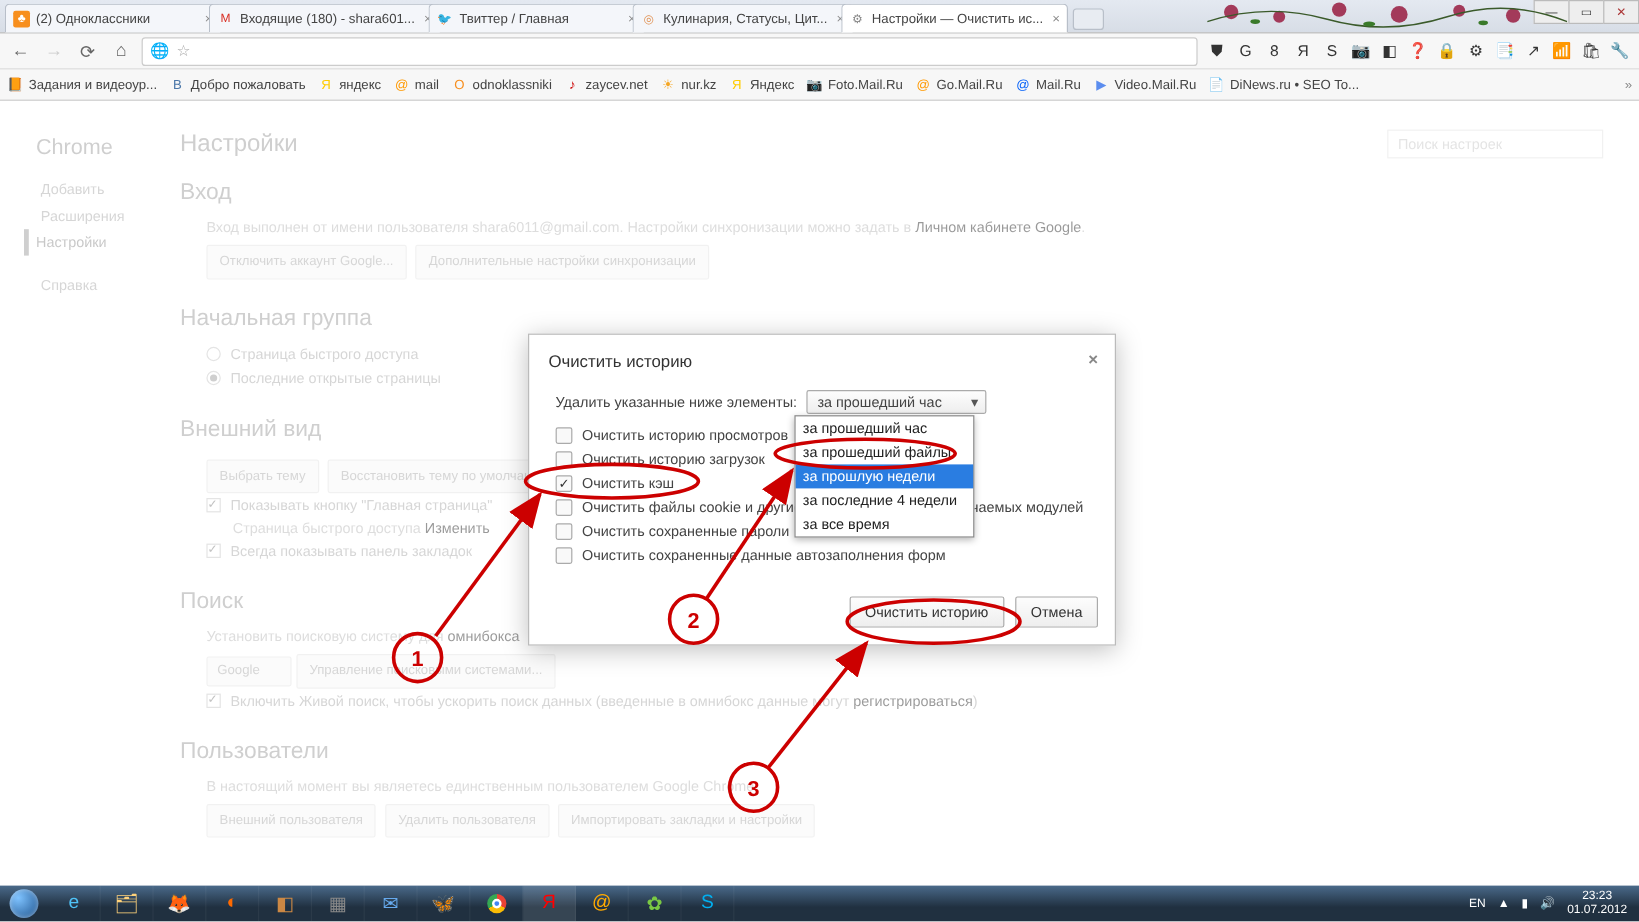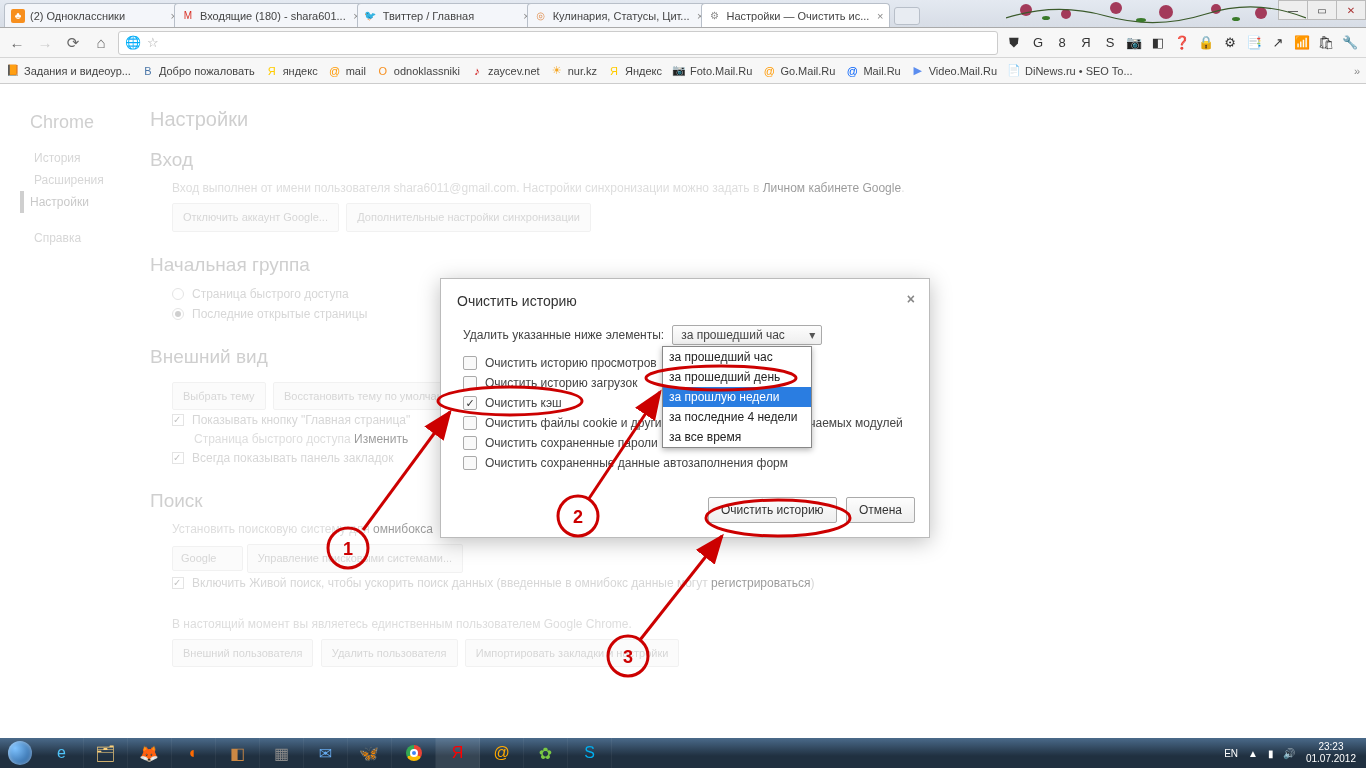--- a/index.html
+++ b/index.html
@@ -224,29 +224,30 @@
       <span class="bm-icon" style="color: rgb(136, 136, 136);">📄</span>
       <span>DiNews.ru • SEO To...</span>
     </span>
     <span style="margin-left:auto;color:#888">»</span>
 </div>
 
 <div class="page">
   <div class="settings-wrap">
     <div class="settings-sidebar">
       <h2>Chrome</h2>
-      <span class="navitem">История</span>
+      <span class="navitem">Добавить</span>
       <span class="navitem">Расширения</span>
       <span class="navitem current">Настройки</span>
       <br>
       <span class="navitem">Справка</span>
     </div>
     <div class="settings-main">
       <h1>
           <span>Настройки</span>
+          <span class="search-settings">Поиск настроек</span>
         </h1>
 
       <div class="section">
         <h3>Вход</h3>
         <div class="subtext"><span>Вход выполнен от имени пользователя shara6011@gmail.com. Настройки синхронизации можно задать в </span><span class="link">Личном кабинете Google</span>.</div>
         <div class="subtext">
           <span class="btn">Отключить аккаунт Google...</span>
           <span class="btn">Дополнительные настройки синхронизации</span>
         </div>
       </div>
@@ -287,20 +288,21 @@
           <span class="fake-select">Google</span>
           <span class="btn">Управление поисковыми системами...</span>
         </div>
         <div class="check-row">
             <span class="fake-check sel"></span>
             <span><span>Включить Живой поиск, чтобы ускорить поиск данных (введенные в омнибокс данные могут </span><span class="link">регистрироваться</span><span>)</span></span>
           </div>
       </div>
 
       <div class="section">
+        <h3>Пользователи</h3>
         <div class="subtext">В настоящий момент вы являетесь единственным пользователем Google Chrome.</div>
         <div class="subtext">
           <span class="btn">Внешний пользователя</span>
           <span class="btn">Удалить пользователя</span>
           <span class="btn">Импортировать закладки и настройки</span>
         </div>
       </div>
     </div>
   </div>
   <div class="dim-overlay"></div>
@@ -344,21 +346,21 @@
       </div>
   </div>
   <div class="modal-footer">
     <span class="mbtn">Очистить историю</span>
     <span class="mbtn">Отмена</span>
   </div>
 </div>
 
 <div class="dropdown" id="dropdown">
     <div class="opt">за прошедший час</div>
-    <div class="opt">за прошедший день</div>
+    <div class="opt">за прошедший файлы</div>
     <div class="opt sel">за прошлую недели</div>
     <div class="opt">за последние 4 недели</div>
     <div class="opt">за все время</div>
   </div>
 
 <svg class="annot-svg" viewBox="0 0 1366 768">
   <defs>
     <marker id="arrowhead" markerWidth="10" markerHeight="8" refX="9" refY="4" orient="auto">
       <polygon points="0 0, 10 4, 0 8" fill="#cc0000"></polygon>
     </marker>

